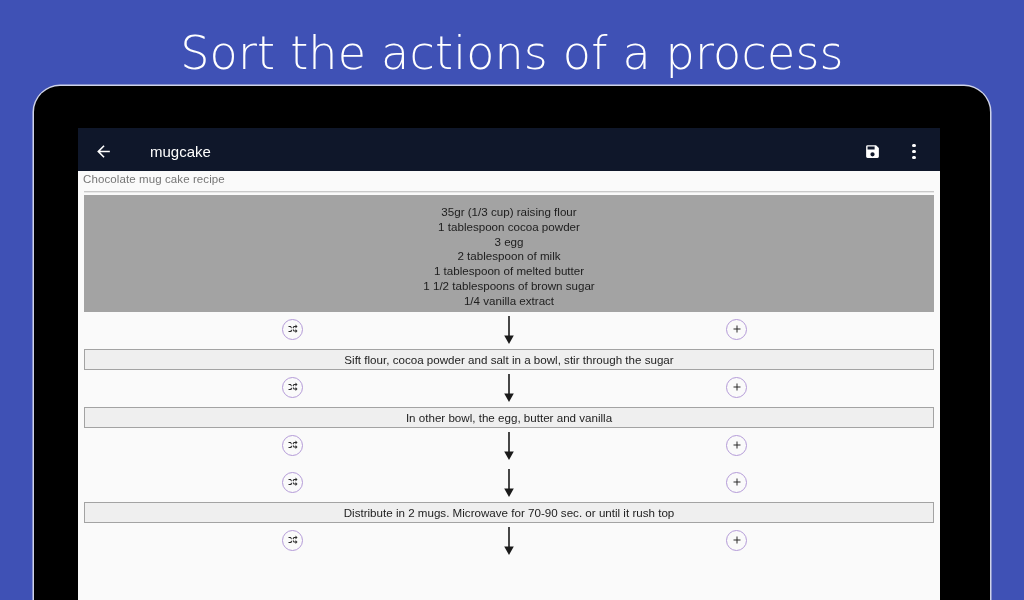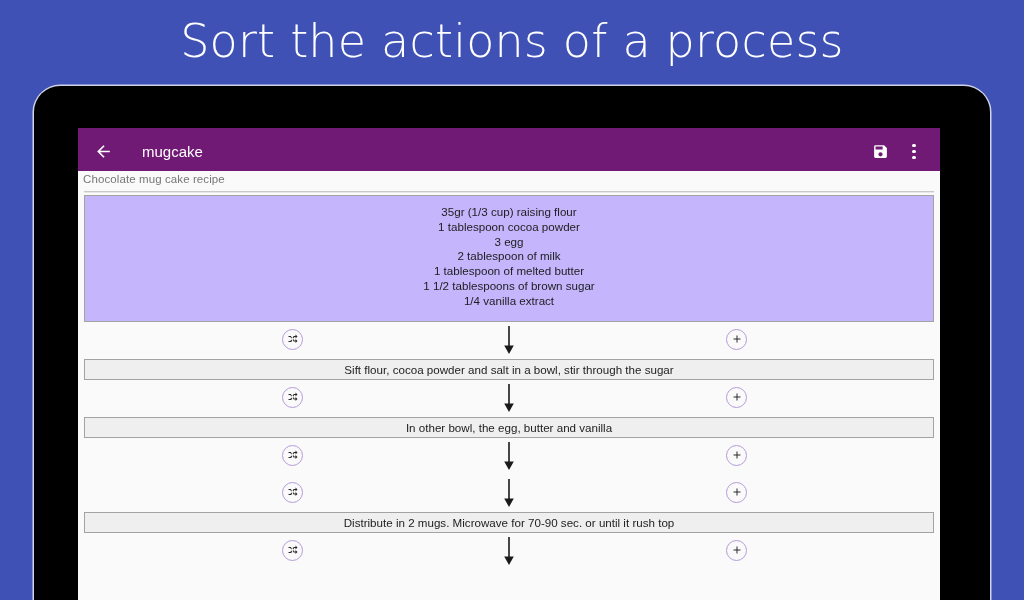--- a/index.html
+++ b/index.html
@@ -9,21 +9,21 @@
     font-family: "Liberation Sans", sans-serif;
   }
   body {
     background: #3f51b5;
     position: relative;
   }
 
   
   .promo-title {
     position: absolute;
-    top: 8px; left: 0; width: 1024px;
+    top: 20px; left: 0; width: 1024px;
     text-align: center;
     color: #ffffff;
     font-size: 46px;
     font-weight: 300;
     letter-spacing: 0.2px;
     line-height: 66px;
     white-space: nowrap;
     font-family: "DejaVu Sans", sans-serif;
   }
 
@@ -40,25 +40,26 @@
     position: absolute;
     left: 44px; top: 42px;
     width: 862px; height: 520px;
     background: #fafafa;
     overflow: hidden;
   }
 
   
   .appbar {
     height: 43px;
-    background: #701a75;
+    background: #0f172a;
     display: flex;
     align-items: center;
     padding: 4px 13px 0 12px;
     position: relative;
+    gap: 8px;
   }
   .appbar-back {
     width: 26px; height: 26px;
     display: flex; align-items: center; justify-content: center;
     flex: 0 0 auto;
   }
   .appbar-title {
     color: #ffffff;
     font-size: 15px;
     font-weight: 400;
@@ -92,23 +93,23 @@
   }
   .divider {
     height: 1px;
     background: #c9c9c9;
     margin: 0 1px 3px 1px;
     box-shadow: 0 1px 0 0 #e8e8e8;
   }
 
   .ingredients-box {
     border: 1.2px solid #a3a3a3;
-    background: #c4b5fd;
+    background: #a3a3a3;
     margin: 0 1px;
-    padding: 9px 8px 12px 8px;
+    padding: 9px 8px 2px 8px;
     text-align: center;
   }
   .ingredients-box .line {
     font-size: 11.6px;
     color: #1d1d1d;
     line-height: 14.8px;
     white-space: nowrap;
   }
 
   

